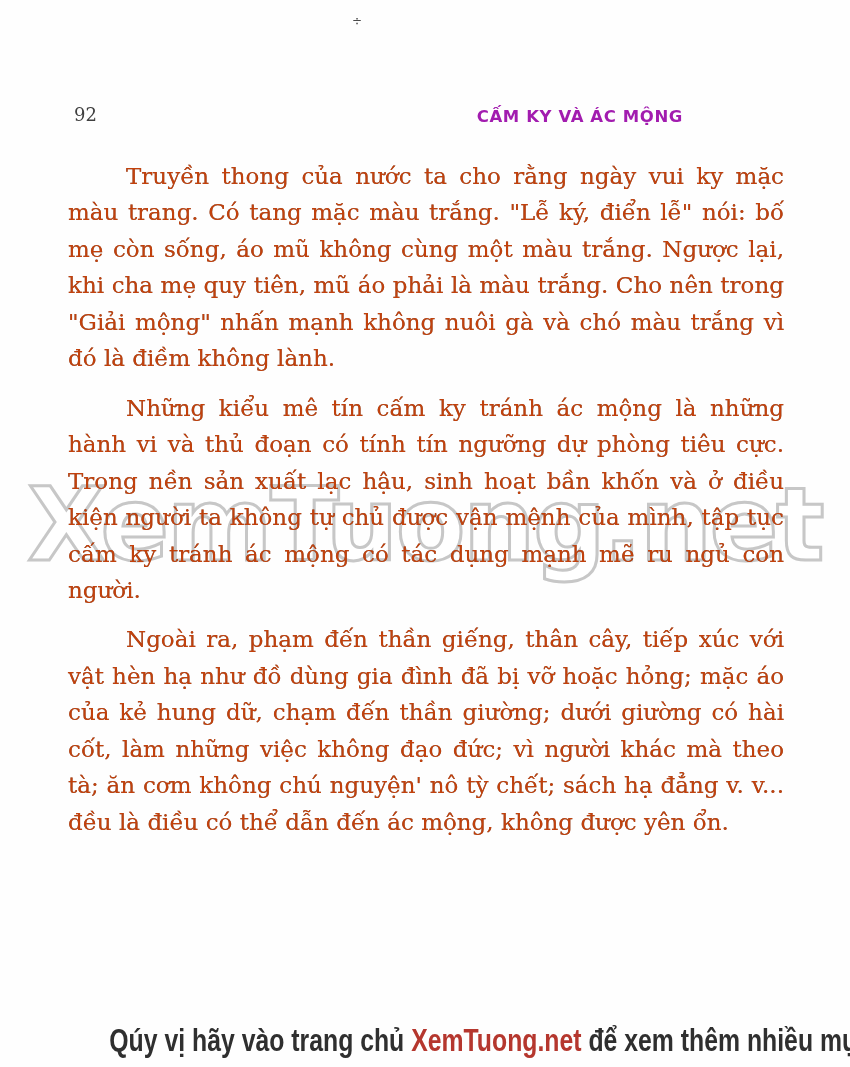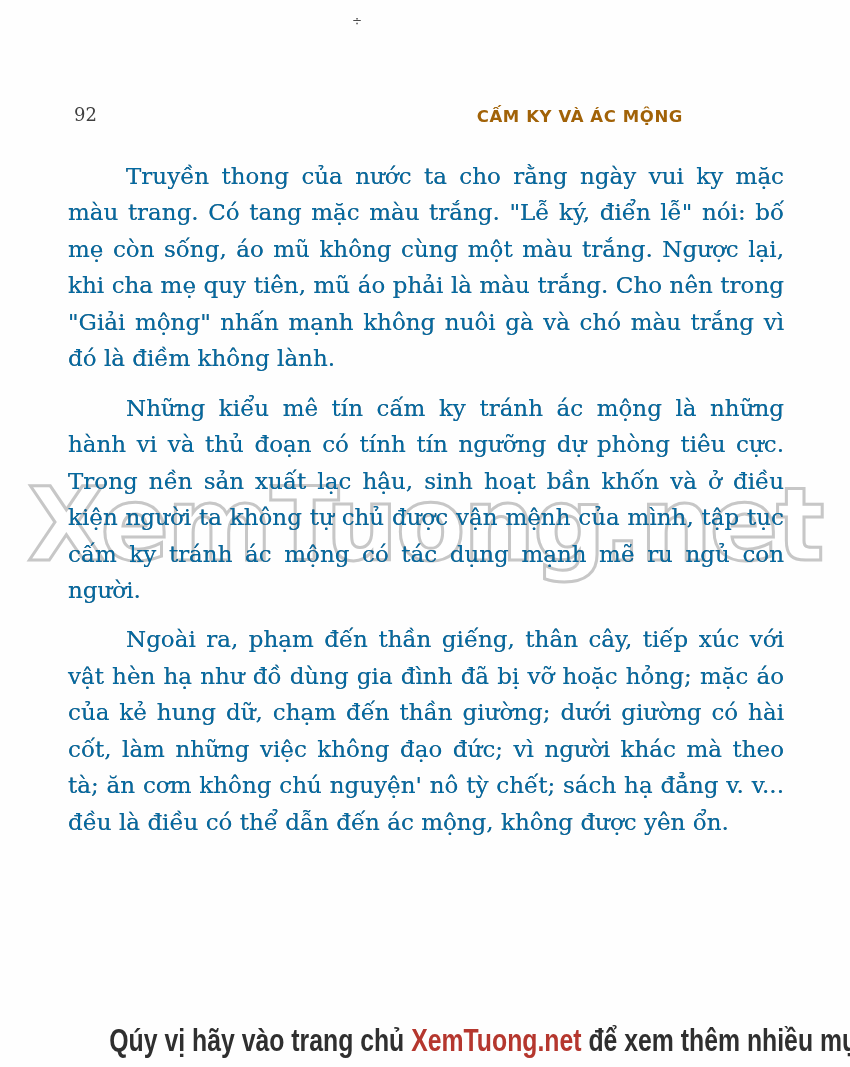--- a/index.html
+++ b/index.html
@@ -22,33 +22,33 @@
     position: absolute; left: 74px; top: 104px;
     font-size: 18px; color: #3f3f3f;
     font-family: "DejaVu Serif", serif;
     text-align: center;
   }
 
   .running-header {
     position: absolute; right: 167px; top: 107px;
     font-family: "DejaVu Sans", "Liberation Sans", sans-serif;
     font-size: 16.5px; font-weight: 700;
-    letter-spacing: 0.6px; color: #a16207;
+    letter-spacing: 0.6px; color: #a21caf;
     white-space: nowrap;
   }
 
   .body-text {
     position: absolute; left: 68px; top: 158px; width: 716px;
     z-index: 2;
   }
   .body-text p {
     margin: 0 0 13px 0;
     font-size: 23px;
     line-height: 1.585;
-    color: #0369a1;
+    color: #c2410c;
     text-align: justify;
     text-indent: 58px;
     font-family: "DejaVu Serif", "Liberation Serif", serif;
     text-shadow: 0 0 0.4px rgba(20,20,20,0.55);
   }
 
   .watermark {
     position: absolute; left: 425px; top: 466px;
     transform: translateX(-50%);
     z-index: 1;

